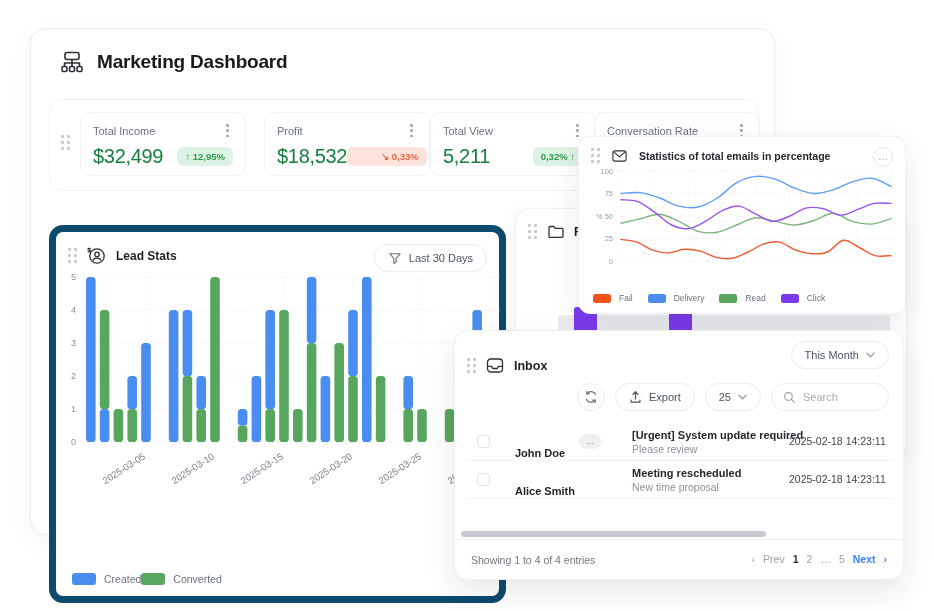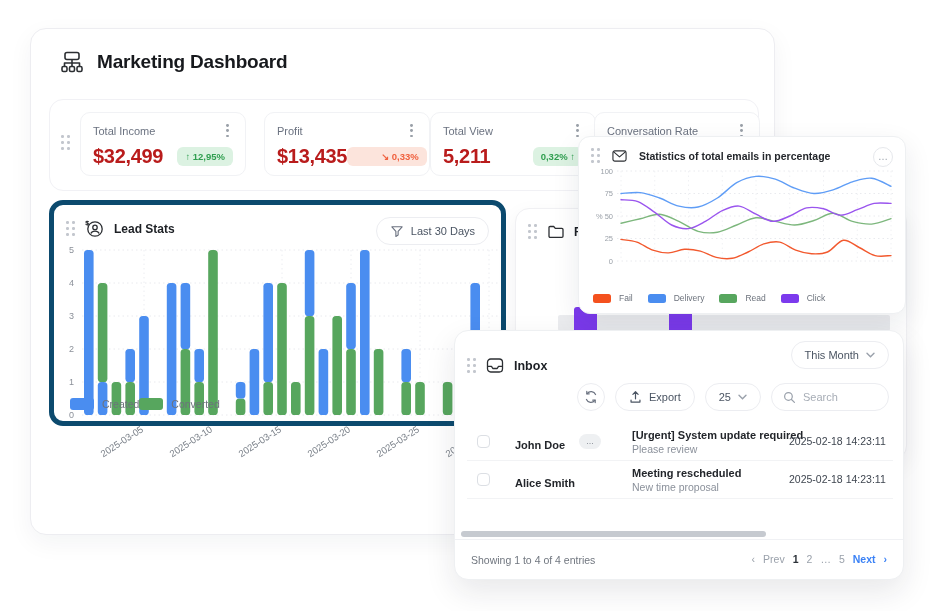--- a/index.html
+++ b/index.html
@@ -15,34 +15,34 @@
   .dash-title { font-size:19px; font-weight:700; letter-spacing:-.2px; color:#17191d; }
 
   
   .kpi-wrap { position:absolute; left:18px; top:70px; width:710px; height:92px;
     border:1px solid #f1f1f5; border-radius:14px; background:#fff; }
   .kpi-card { position:absolute; top:12px; width:166px; height:64px; border:1px solid #f1f2f5;
     border-radius:10px; background:#fff; padding:9px 12px; }
   .kpi-title-row { display:flex; justify-content:space-between; align-items:center; }
   .kpi-title { font-size:11px; color:#6b7280; }
   .kpi-value-row { display:flex; align-items:center; justify-content:space-between; margin-top:6px; }
-  .kpi-value { font-size:20px; font-weight:700; color:#b91c1c; letter-spacing:-.3px; }
+  .kpi-value { font-size:20px; font-weight:400; color:#15803d; letter-spacing:-.3px; }
   .badge { font-size:9.5px; font-weight:600; padding:4px 8px; border-radius:6px; white-space:nowrap; }
   .badge.up   { color:#2f9e4f; background:#dcf2e2; }
   .badge.down { color:#f0603e; background:#fce4dc;padding-left:34px; }
 
   
   .drag-dots { display:grid; grid-template-columns:repeat(2,3px); grid-auto-rows:3px; gap:3px; }
   .drag-dots i { width:2.5px; height:2.5px; border-radius:50%; background:#c3c7ce; }
   .kebab { display:flex; flex-direction:column; gap:2.5px; padding:2px 4px; background:none; border:none; cursor:pointer; }
   .kebab i { width:2.8px; height:2.8px; border-radius:50%; background:#9aa0a8; }
 
   
-  .lead-card { position:absolute; left:18px; top:171px; width:457px; height:226px;
-    border:5px solid #0c4a6e; border-radius:14px; background:#fff; }
+  .lead-card { position:absolute; left:18px; top:196px; width:457px; height:378px;
+    border:7px solid #0c4a6e; border-radius:14px; background:#fff; }
   .card-header { position:absolute; left:12px; top:14px; display:flex; align-items:center; gap:10px; }
   .card-title { font-size:12px; font-weight:700; color:#1d2025; }
   .pill-btn { display:flex; align-items:center; gap:7px; border:1px solid #ecedf1; background:#fff;
     border-radius:15px; padding:0 13px; height:28px; font-size:11px; color:#4b5563;
     font-family:"Liberation Sans",sans-serif; cursor:pointer; }
   .lead-legend { position:absolute; left:16px; bottom:11px; display:flex; align-items:center; }
   .legend-item { display:flex; align-items:center; gap:8px; font-size:10.5px; color:#6c727c; }
   .legend-chip { width:24px; height:12px; border-radius:3px; }
 
   
@@ -83,21 +83,21 @@
     font-size:10.5px; color:#70767f; }
   .t-row { position:relative; height:38px; border-bottom:1px solid #f2f3f5; font-size:11px; cursor:default; }
   .cb { position:absolute; left:10px; width:13px; height:13px; border:1.5px solid #dcdfe4;
     border-radius:4px; background:#fff; cursor:pointer; }
   .t-head .cb { top:6px; background:#fbfbfd; }
   .t-row .cb { top:12px; }
   .col-from { position:absolute; left:48px; }
   .col-subj { position:absolute; left:165px; }
   .col-date { position:absolute; left:322px; }
   .t-head .col-from, .t-head .col-subj, .t-head .col-date { top:6px; }
-  .from-name { top:16px; font-weight:700; color:#23262b; }
+  .from-name { top:24px; font-weight:700; color:#23262b; }
   .row-menu { position:absolute; left:112px; top:11px; width:22px; height:15px; border:none;
     background:#eef0f2; border-radius:8px; color:#878d96; font-size:9px; line-height:11px; cursor:pointer; }
   .subj-main { top:6px; font-weight:700; color:#23262b; }
   .subj-sub  { top:20px; font-size:10.5px; color:#8b919b; font-weight:400; }
   .date-val  { top:12px; font-size:10.5px; color:#3f4650; }
 
   .hscroll { position:absolute; left:6px; top:200px; width:438px; height:7px; }
   .hscroll .thumb { width:305px; height:6px; background:#c6cad0; border-radius:3px; cursor:pointer; }
   .inbox-footer { position:absolute; left:0; right:0; top:208px; height:42px; border-top:1px solid #f0f1f4; }
   .showing { position:absolute; left:16px; top:14px; font-size:10.5px; color:#70767f; }
@@ -157,21 +157,21 @@
           <div class="kpi-card" style="left: 214px;">
             <div class="kpi-title-row">
               <span class="kpi-title">Profit</span>
               <button class="kebab">
                 <i></i>
                 <i></i>
                 <i></i>
               </button>
             </div>
             <div class="kpi-value-row">
-              <span class="kpi-value">$13,435</span>
+              <span class="kpi-value">$18,532</span>
               <span class="badge down">↘ 0,33%</span>
             </div>
           </div>
           <div class="kpi-card" style="left: 380px;">
             <div class="kpi-title-row">
               <span class="kpi-title">Total View</span>
               <button class="kebab">
                 <i></i>
                 <i></i>
                 <i></i>

